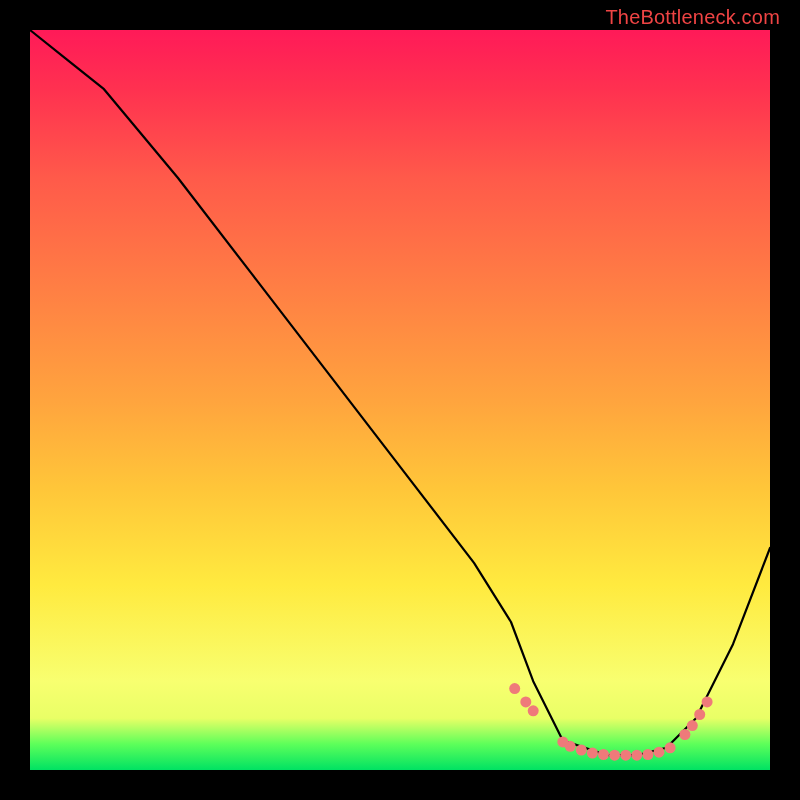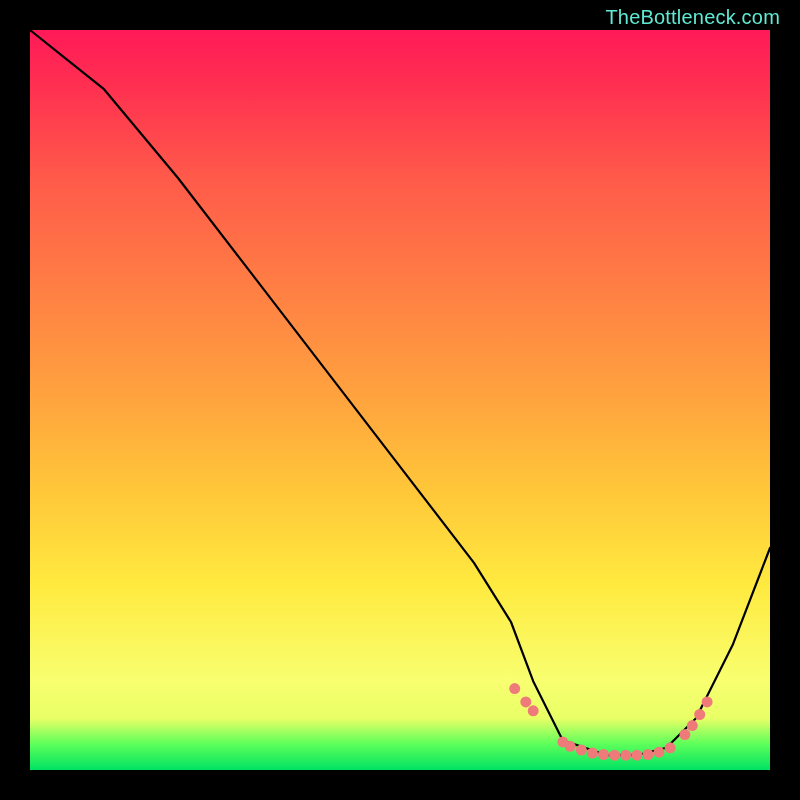--- a/index.html
+++ b/index.html
@@ -9,21 +9,21 @@
     height: 800px;
     background: #000;
     font-family: Arial, Helvetica, sans-serif;
     position: relative;
     overflow: hidden;
   }
   .watermark {
     position: absolute;
     top: 6px;
     right: 20px;
-    color: #5eead4;
+    color: #ef4444;
     font-size: 20px;
     font-weight: 500;
     z-index: 10;
     letter-spacing: 0.2px;
   }
   .plot-area {
     position: absolute;
     left: 30px;
     top: 30px;
     width: 740px;

